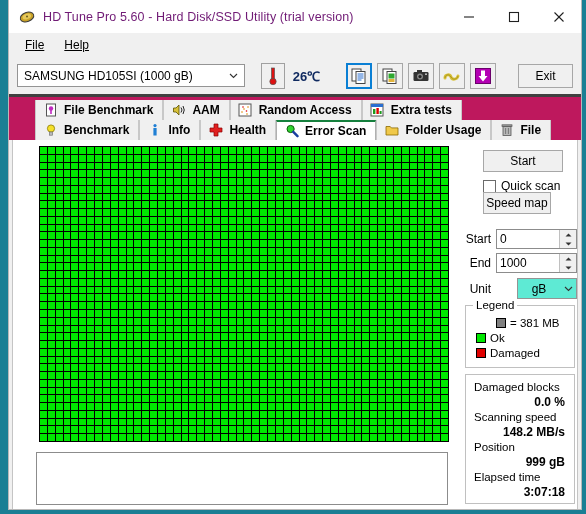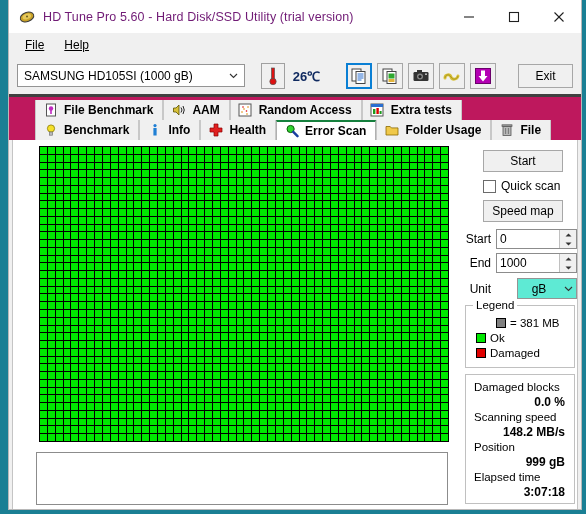--- a/index.html
+++ b/index.html
@@ -279,22 +279,22 @@
     width: 13px;
     height: 13px;
     border: 1px solid #6b6b6b;
     background: #ffffff;
     margin-right: 5px;
     box-sizing: border-box;
   }
   .speedmap-btn {
     position: absolute;
     left: 22px;
-    top: 60px;
-    width: 80px;
+    top: 52px;
+    width: 68px;
     height: 22px;
   }
   .field-row {
     position: absolute;
     left: 0px;
     display: flex;
     align-items: center;
     font-size: 12px;
   }
   .field-row .flabel {

